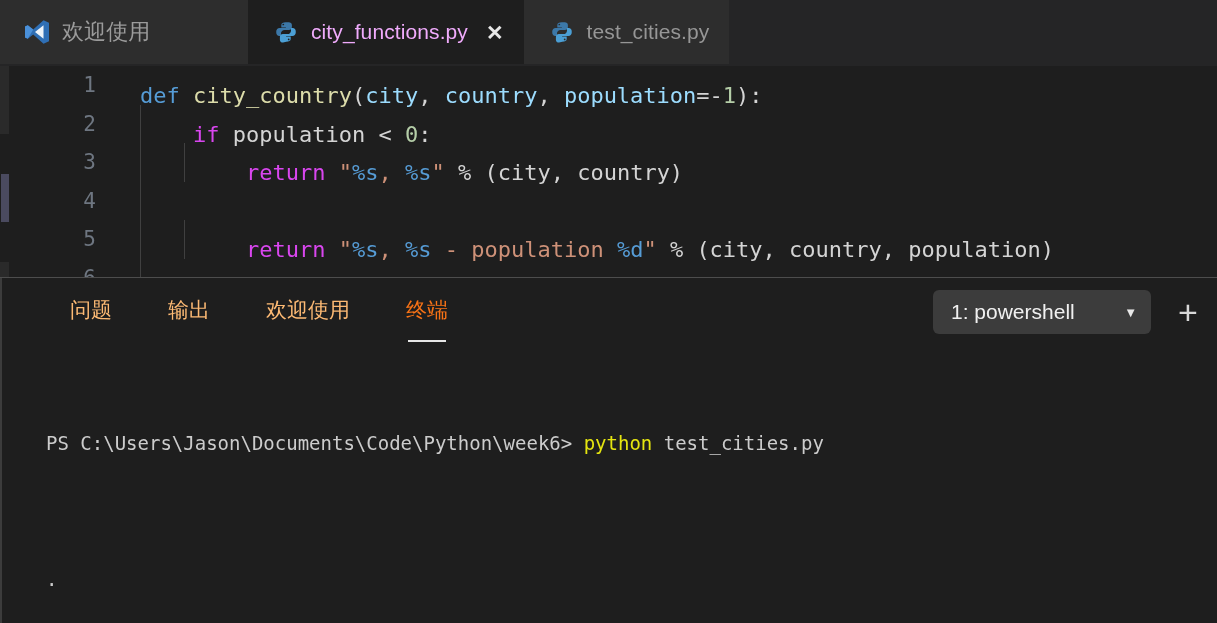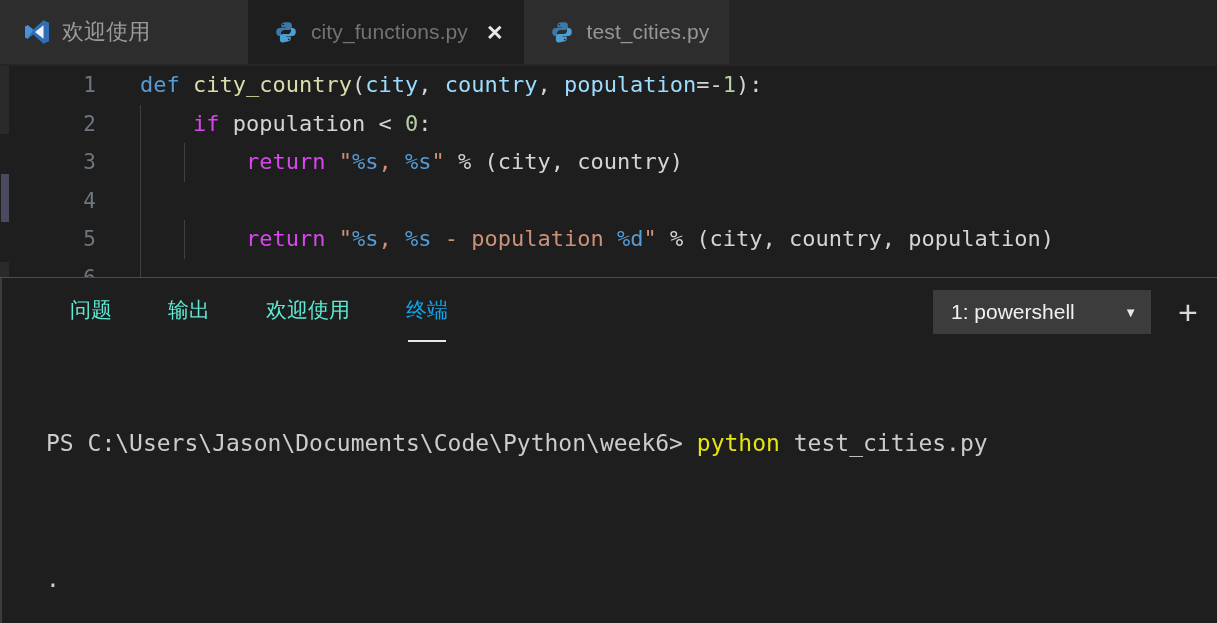--- a/index.html
+++ b/index.html
@@ -42,21 +42,21 @@
   }
   .tab.active {
     background: #1e1e1e;
   }
   .tab.welcome {
     background: #2d2d2d;
     padding-left: 62px;
     padding-right: 44px;
     width: 248px;
   }
-  .tab.active .tab-label { color: #737373; text-align: right; }
+  .tab.active .tab-label { color: #f0abfc; text-align: right; }
   .tab .tab-label {
     color: #969696;
     font-size: 21px;
     font-family: "Liberation Sans", sans-serif;
     letter-spacing: 0.1px;
   }
   .tab.welcome .tab-label {
     font-size: 22px;
     color: #9b9b9b;
   }
@@ -117,20 +117,21 @@
     text-align: right;
     color: #6e7681;
     font-family: "DejaVu Sans Mono", monospace;
     font-size: 21px;
   }
 
   .code-text {
     position: absolute;
     left: 140px;
     color: #d4d4d4;
+    margin-top: 11px;
   }
 
   
   .guide {
     position: absolute;
     top: 0;
     width: 1px;
     height: 38.5px;
     background: #404040;
   }
@@ -193,28 +194,28 @@
   .panel-tabs {
     position: relative;
     height: 68px;
     display: flex;
     align-items: center;
     padding-left: 68px;
   }
 
   .panel-tab {
     position: relative;
-    color: #5eead4;
+    color: #fdba74;
     font-size: 21px;
     font-family: "Liberation Sans", sans-serif;
     margin-right: 56px;
     cursor: pointer;
     padding-bottom: 4px;
   }
-  .panel-tab.active { color: #0ea5e9; }
+  .panel-tab.active { color: #f97316; }
   .panel-tab.active::after {
     content: "";
     position: absolute;
     left: 2px;
     right: 2px;
     bottom: -14px;
     height: 2px;
     background: #e7e7e7;
   }
 
@@ -232,20 +233,21 @@
     color: #f0f0f0;
     font-size: 21px;
     font-family: "Liberation Sans", sans-serif;
     height: 44px;
     display: flex;
     align-items: center;
     padding: 0 14px 0 18px;
     min-width: 218px;
     justify-content: space-between;
     cursor: pointer;
+    border-radius: 6px;
   }
   .term-select .caret {
     font-size: 13px;
     margin-left: 24px;
     color: #e8e8e8;
   }
 
   .plus-btn {
     margin-left: 20px;
     margin-right: 2px;
@@ -258,21 +260,21 @@
     text-align: center;
   }
 
   
   .terminal {
     position: absolute;
     left: 0; top: 68px;
     right: 0; bottom: 0;
     padding: 12px 0 0 44px;
     font-family: "DejaVu Sans Mono", monospace;
-    font-size: 23px;
+    font-size: 19px;
     line-height: 34px;
     color: #cccccc;
     white-space: pre;
     overflow: hidden;
   }
   .t-line { height: 34px; }
   .t-yellow { color: #e5e510; }
   .t-white  { color: #cccccc; }
 </style>
 </head>

